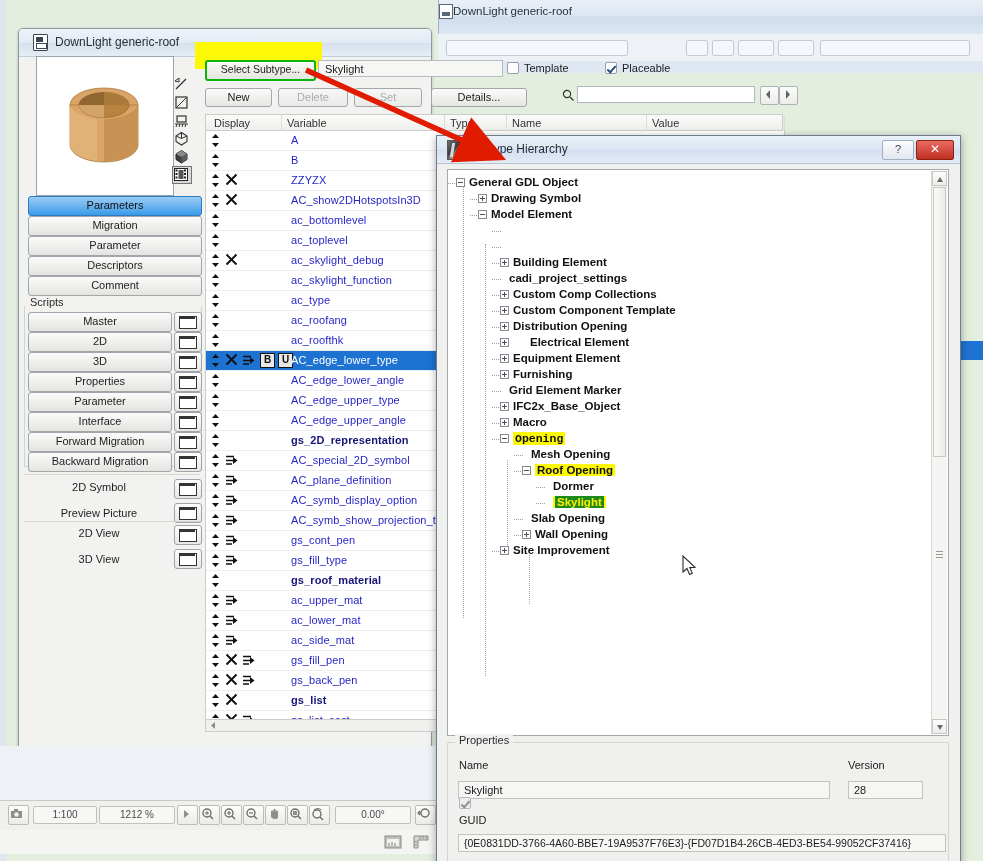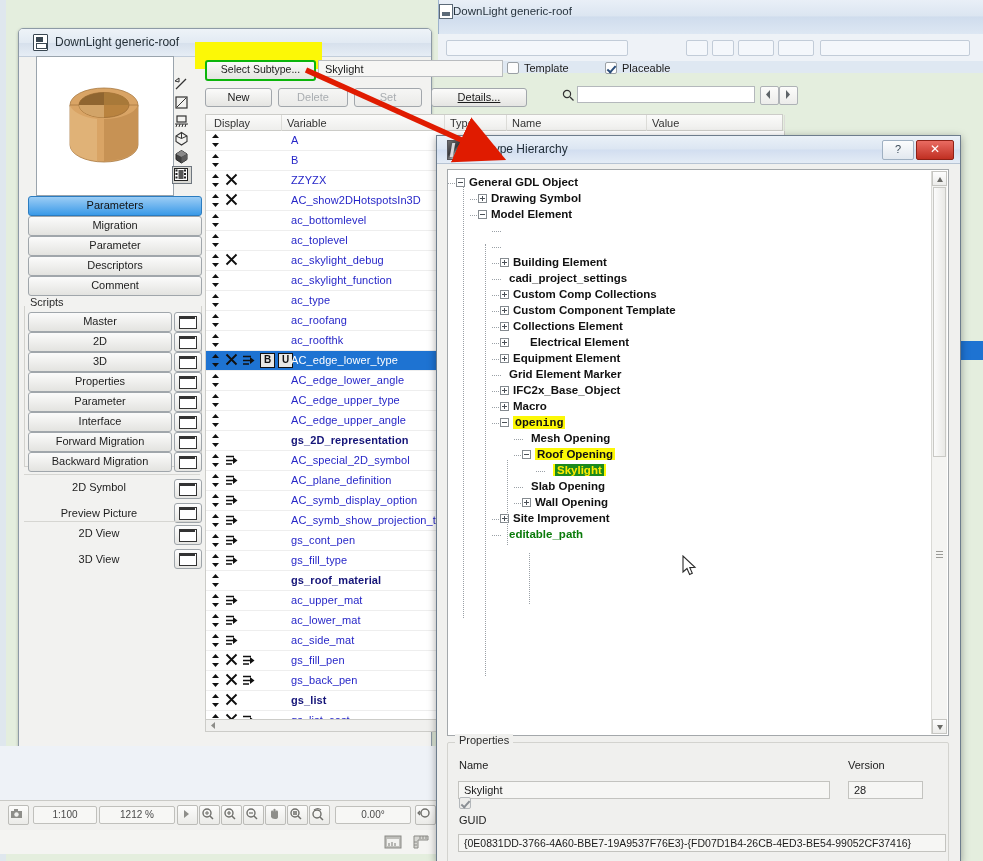--- a/index.html
+++ b/index.html
@@ -312,21 +312,21 @@
 <div class="abs" id="subtype-value">Skylight</div>
 
 <span class="cbx abs" style="left:507px;top:62px;"></span>
 <span class="cblabel abs" style="left:524px;top:62px;">Template</span>
 <span class="cbx checked abs" style="left:605px;top:62px;"></span>
 <span class="cblabel abs" style="left:622px;top:62px;">Placeable</span>
 
 <div class="tbtn abs" style="left:205px;top:88px;width:65px;">New</div>
 <div class="tbtn disabled abs" style="left:278px;top:88px;width:68px;">Delete</div>
 <div class="tbtn disabled abs" style="left:354px;top:88px;width:66px;">Set</div>
-<div class="tbtn abs" style="left:431px;top:88px;width:94px;text-decoration:underline;">Details...</div>
+<div class="tbtn abs" style="left:431px;top:88px;width:94px;">Details...</div>
 
 <span class="abs" style="left:562px;top:89px;">
   <svg width="12" height="12">
       <circle cx="5" cy="5" r="3.6" fill="none" stroke="#333" stroke-width="1.2"></circle>
       <path d="M8 8 L11.5 11.5" stroke="#333" stroke-width="1.3"></path>
     </svg>
 </span>
 <input class="abs" id="search-field" value="" style="">
 <div class="navbtn abs" style="left:760px;">
   <svg width="15" height="15">
@@ -779,31 +779,36 @@
           <span class="tlabel" style="left:65px;">Custom Comp Collections</span>
         </div>
         <div class="tnode normal">
           <span class="dots" style="left:44px;width:9px;"></span>
           <span class="expander plus" style="left:52px;"></span>
           <span class="tlabel" style="left:65px;">Custom Component Template</span>
         </div>
         <div class="tnode normal">
           <span class="dots" style="left:44px;width:9px;"></span>
           <span class="expander plus" style="left:52px;"></span>
-          <span class="tlabel" style="left:65px;">Collections Element</span>
+          <span class="tlabel" style="left:65px;">Distribution Opening</span>
         </div>
         <div class="tnode normal">
           <span class="dots" style="left:44px;width:9px;"></span>
           <span class="expander plus" style="left:52px;"></span>
           <span class="tlabel" style="left:65px;padding-left:17px;">Electrical Element</span>
         </div>
         <div class="tnode normal">
           <span class="dots" style="left:44px;width:9px;"></span>
           <span class="expander plus" style="left:52px;"></span>
           <span class="tlabel" style="left:65px;">Equipment Element</span>
+        </div>
+        <div class="tnode normal">
+          <span class="dots" style="left:44px;width:9px;"></span>
+          <span class="expander plus" style="left:52px;"></span>
+          <span class="tlabel" style="left:65px;">Furnishing</span>
         </div>
         <div class="tnode normal">
           <span class="dots" style="left:44px;width:9px;"></span>
           <span class="tlabel" style="left:61px;">Grid Element Marker</span>
         </div>
         <div class="tnode normal">
           <span class="dots" style="left:44px;width:9px;"></span>
           <span class="expander plus" style="left:52px;"></span>
           <span class="tlabel" style="left:65px;">IFC2x_Base_Object</span>
         </div>
@@ -821,39 +826,39 @@
           <span class="dots" style="left:66px;width:9px;"></span>
           <span class="tlabel" style="left:83px;">Mesh Opening</span>
         </div>
         <div class="tnode normal">
           <span class="dots" style="left:66px;width:9px;"></span>
           <span class="expander" style="left:74px;"></span>
           <span class="tlabel" style="left:87px;"><span class="hl">Roof Opening</span></span>
         </div>
         <div class="tnode normal">
           <span class="dots" style="left:88px;width:9px;"></span>
+          <span class="tlabel" style="left:105px;">Dormer</span>
+        </div>
+        <div class="tnode normal">
+          <span class="dots" style="left:88px;width:9px;"></span>
           <span class="tlabel" style="left:105px;"><span class="hl-green"><b>Skylight</b></span></span>
         </div>
         <div class="tnode normal">
           <span class="dots" style="left:66px;width:9px;"></span>
           <span class="tlabel" style="left:83px;">Slab Opening</span>
         </div>
         <div class="tnode normal">
           <span class="dots" style="left:66px;width:9px;"></span>
           <span class="expander plus" style="left:74px;"></span>
           <span class="tlabel" style="left:87px;">Wall Opening</span>
         </div>
         <div class="tnode normal">
           <span class="dots" style="left:44px;width:9px;"></span>
           <span class="expander plus" style="left:52px;"></span>
           <span class="tlabel" style="left:65px;">Site Improvement</span>
-        </div>
-        <div class="tnode green">
-          <span class="dots" style="left:44px;width:9px;"></span>
-          <span class="tlabel" style="left:61px;">editable_path</span>
         </div>
         <span class="vdots" style="left: 15px; top: 16px; height: 432px;"></span>
         <span class="vdots" style="left: 37px; top: 74px; height: 432px;"></span>
         <span class="vdots" style="left: 59px; top: 290px; height: 85px;"></span>
         <span class="vdots" style="left: 81px; top: 383px; height: 51px;"></span>
       </div>
     <div id="tree-scroll">
       <div class="scr-arrow" style="top:0;">
         <span class="tri" style="border-bottom:5px solid #6b6b67;"></span>
       </div>

